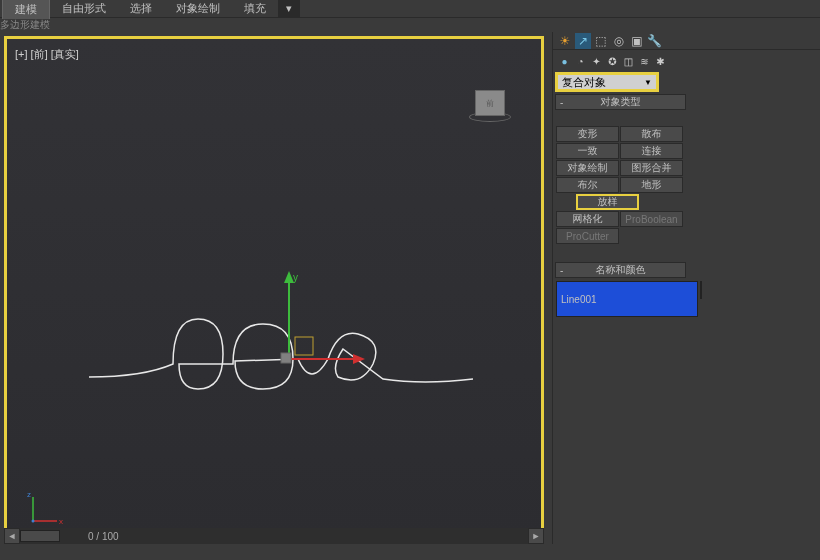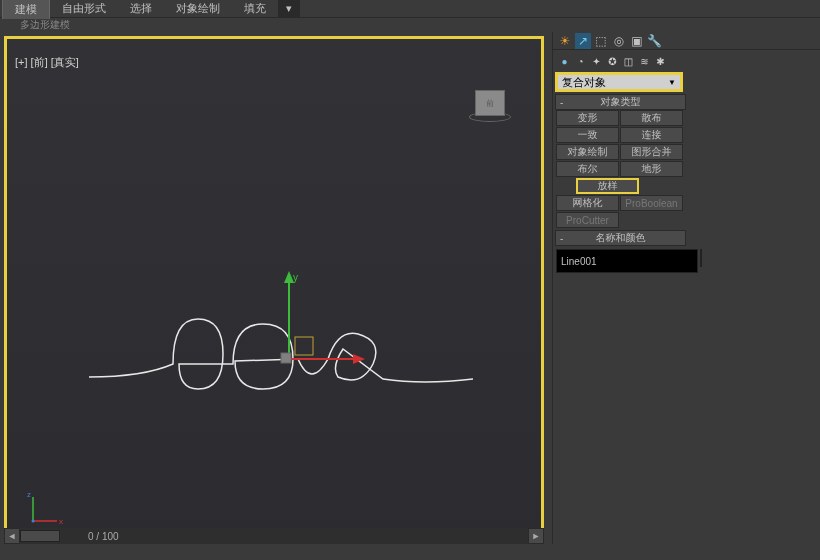--- a/index.html
+++ b/index.html
@@ -1,53 +1,53 @@
 <!DOCTYPE html>
 <html><head>
 <meta charset="utf-8">
 <style>
 * { margin: 0; padding: 0; box-sizing: border-box; font-family: "Microsoft YaHei", SimSun, sans-serif; }
 body { background: #3a3a3a; color: #c0c0c0; font-size: 11px; width: 820px; height: 560px; overflow: hidden; }
 .top-tabs { height: 18px; background: #3a3a3a; border-bottom: 1px solid #2a2a2a; display: flex; align-items: center; padding-left: 2px; }
 .top-tab { padding: 2px 12px; color: #c0c0c0; font-size: 11px; cursor: pointer; }
 .top-tab.active { background: #555; border: 1px solid #666; border-bottom: none; }
-.ribbon-label { height: 14px; background: #3a3a3a; padding-left: 20px; font-size: 10px; color: #888; }
+.ribbon-label { height: 14px; background: #3a3a3a; padding-left: 0; font-size: 10px; color: #888; }
 .main-area { position: relative; height: 512px; display: flex; }
 .viewport-container { flex: 1; padding: 4px 2px 2px 4px; position: relative; }
 .viewport { width: 540px; height: 504px; background: linear-gradient(180deg, #323236 0%, #2c2c30 100%); border: 3px solid #e8d040; position: relative; overflow: hidden; }
-.viewport-label { position: absolute; top: 16px; left: 8px; color: #d0d0d0; font-size: 11px; }
+.viewport-label { position: absolute; top: 8px; left: 8px; color: #d0d0d0; font-size: 11px; }
 .viewcube { position: absolute; top: 45px; right: 30px; width: 42px; height: 38px; }
 .viewcube-face { width: 30px; height: 26px; background: #8a8a8a; border: 1px solid #666; position: absolute; top: 6px; left: 6px; display: flex; align-items: center; justify-content: center; font-size: 8px; color: #555; }
 .viewcube-ring { position: absolute; width: 42px; height: 10px; border: 1px solid #666; border-radius: 50%; bottom: 0; }
 .love-path { position: absolute; top: 270px; left: 76px; }
 .gizmo { position: absolute; top: 230px; left: 270px; }
 .axis-indicator { position: absolute; bottom: 8px; left: 18px; }
 .scrollbar-h { position: absolute; bottom: 0; left: 4px; width: 540px; height: 16px; background: #353535; display: flex; align-items: center; }
 .scroll-btn { width: 16px; height: 16px; background: #4a4a4a; border: 1px solid #2a2a2a; display: flex; align-items: center; justify-content: center; color: #aaa; font-size: 9px; }
 .scroll-track { flex: 1; height: 16px; background: #2e2e2e; display: flex; align-items: center; padding-left: 0; }
 .scroll-text { color: #aaa; font-size: 10px; padding-left: 28px; }
 .right-panel { width: 268px; background: #3a3a3a; border-left: 1px solid #2a2a2a; }
 .top-icon-row { height: 18px; display: flex; align-items: center; gap: 2px; padding: 2px 4px; border-bottom: 1px solid #2a2a2a; }
 .top-icon { width: 16px; height: 16px; display: flex; align-items: center; justify-content: center; font-size: 12px; }
 .top-icon.active { background: #2a5a7a; }
 .panel-content { width: 135px; padding: 2px; }
 .sub-icon-row { height: 18px; display: flex; align-items: center; gap: 1px; padding: 1px 2px; }
 .sub-icon { width: 15px; height: 15px; display: flex; align-items: center; justify-content: center; font-size: 10px; color: #ccc; }
-.dropdown { width: 128px; height: 20px; background: #d0d0d0; border: 3px solid #e8d040; display: flex; align-items: center; justify-content: space-between; padding: 0 4px; color: #000; font-size: 11px; margin: 2px 0; }
+.dropdown { width: 104px; height: 20px; background: #d0d0d0; border: 3px solid #e8d040; display: flex; align-items: center; justify-content: space-between; padding: 0 4px; color: #000; font-size: 11px; margin: 2px 0; }
 .dropdown-arrow { font-size: 8px; }
 .rollout-header { height: 16px; background: #4a4a4a; border: 1px solid #2a2a2a; display: flex; align-items: center; justify-content: center; font-size: 10px; color: #c0c0c0; margin-top: 2px; position: relative; }
 .rollout-header .minus { position: absolute; left: 4px; }
 .checkbox-row { display: flex; align-items: center; justify-content: center; padding: 3px 0; gap: 4px; }
 .checkbox { width: 11px; height: 11px; background: #555; border: 1px solid #333; }
-.button-grid { display: flex; flex-wrap: wrap; gap: 1px; padding: 0 1px; align-items: flex-end; }
+.button-grid { display: flex; flex-wrap: wrap; gap: 1px; padding: 16px 1px; align-items: flex-end; }
 .obj-btn { width: 63px; height: 16px; background: #4a4a4a; border: 1px solid #2a2a2a; display: flex; align-items: center; justify-content: center; font-size: 10px; color: #c0c0c0; cursor: pointer; }
 .obj-btn.highlighted { border: 2px solid #e8d040; width: 63px; height: 16px; margin-left: 20px; }
 .obj-btn.disabled { color: #777; }
 .name-input-row { display: flex; gap: 2px; padding: 3px 1px; }
-.name-input { flex: 1; height: 24px; background: #000000; border: 1px solid #222; color: #c0c0c0; padding: 0 4px; font-size: 10px; }
+.name-input { flex: 1; height: 36px; background: #1d4ed8; border: 1px solid #222; color: #c0c0c0; padding: 0 4px; font-size: 10px; }
 .color-swatch { width: 18px; height: 18px; background: #d8a830; border: 1px solid #222; }
 </style>
 </head>
 <body>
 
 <div class="top-tabs">
   <div class="top-tab active">建模</div>
   <div class="top-tab">自由形式</div>
   <div class="top-tab">选择</div>
   <div class="top-tab">对象绘制</div>

